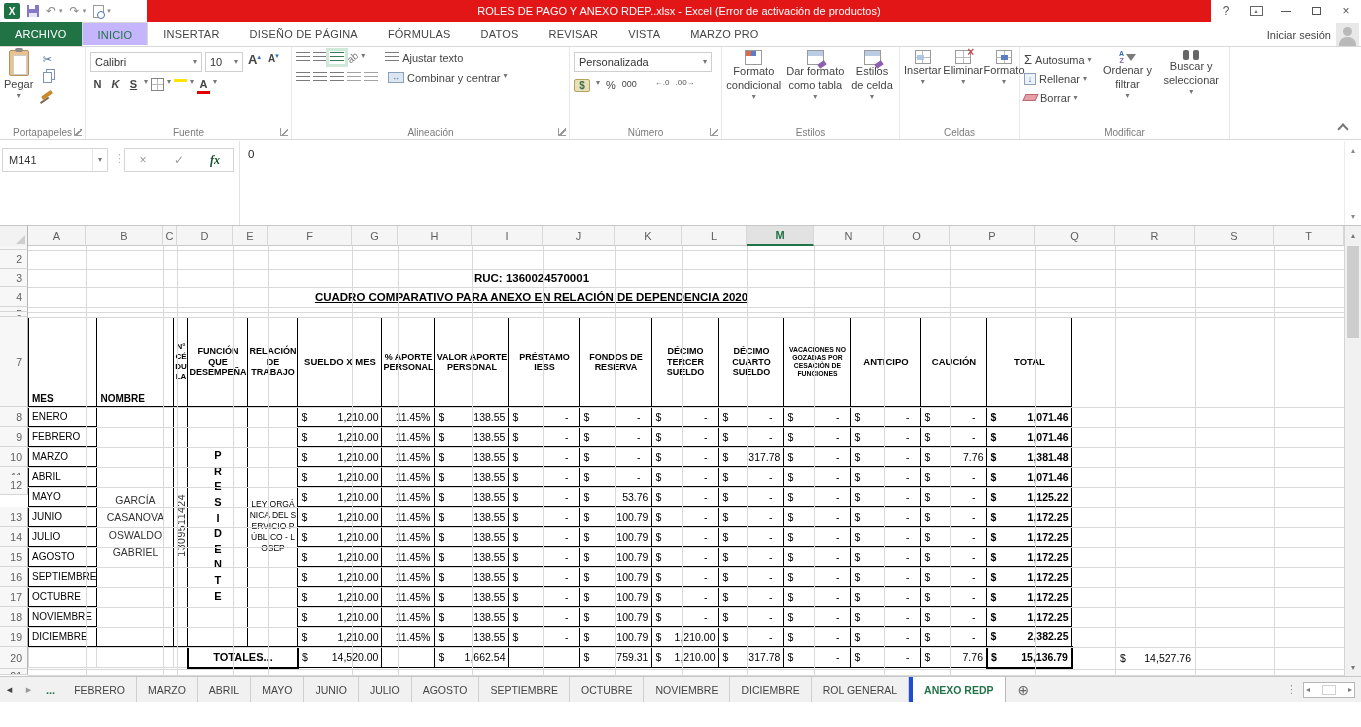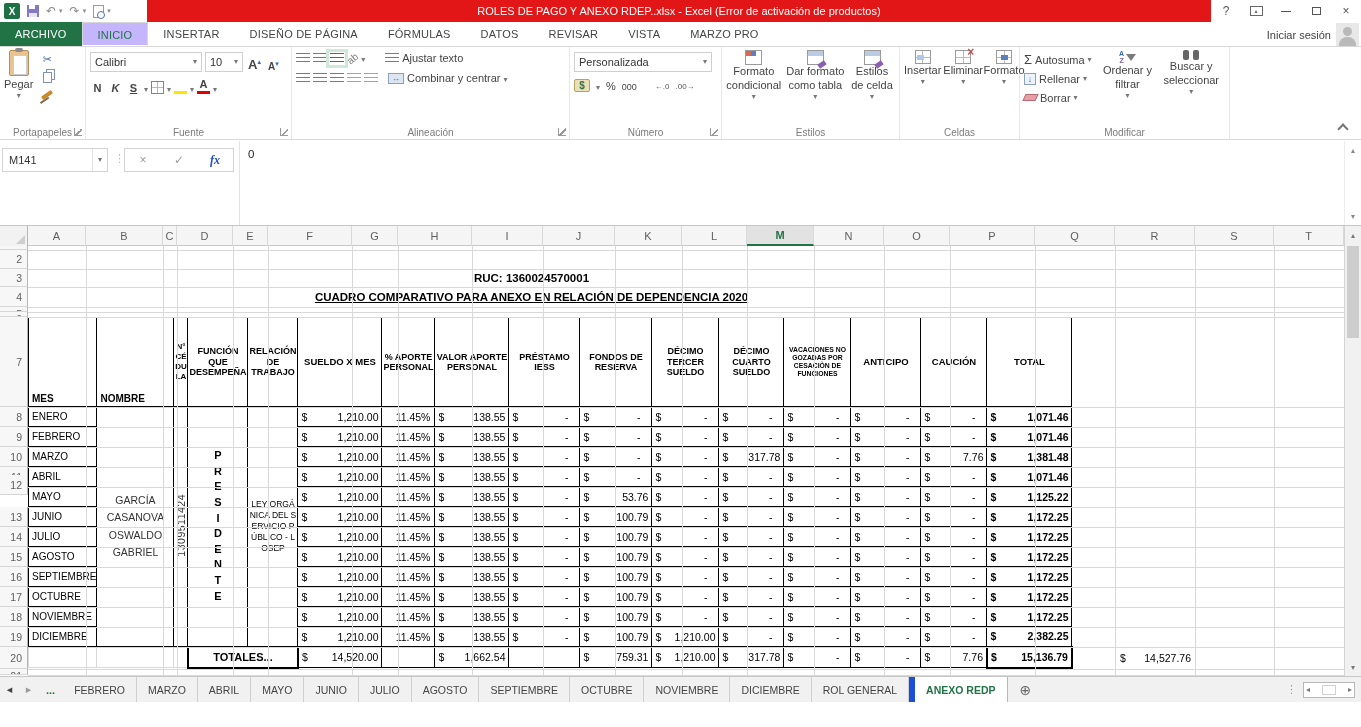--- a/index.html
+++ b/index.html
@@ -39,21 +39,21 @@
 .launcher{position:absolute;right:3px;bottom:3px;width:8px;height:8px;border-left:1px solid #9a9a9a;border-bottom:1px solid #9a9a9a;background:linear-gradient(135deg,transparent 50%,#9a9a9a 50%,#9a9a9a 65%,transparent 65%)}
 .bigbtn{display:flex;flex-direction:column;align-items:center;justify-content:flex-start;color:#444;font-size:11px;text-align:center;line-height:1.25}
 .dd{font-size:8px;color:#777;line-height:1}
 .clipic{width:20px;height:26px;background:#e8c291;border:1px solid #b98f56;border-radius:2px;position:relative;margin-bottom:2px}
 .clipic:before{content:"";position:absolute;left:3px;top:4px;width:12px;height:18px;background:#fff;border:1px solid #ccc}
 .clipic:after{content:"";position:absolute;left:5px;top:-3px;width:8px;height:4px;background:#8b8b8b;border-radius:2px}
 .smcol{display:flex;flex-direction:column;gap:4px;margin-left:6px;padding-top:2px}
 .smic{width:16px;height:14px;display:flex;align-items:center;justify-content:center;font-size:11px;color:#4a6c9b}
 .copyic{width:9px;height:11px;border:1px solid #7d92b5;background:#fff;box-shadow:3px -3px 0 -1px #fff,3px -3px 0 0 #7d92b5}
 .brushic{width:12px;height:4px;background:#c98a2c;border-radius:1px;box-shadow:-5px 3px 0 -1px #7d6a52;transform:rotate(-35deg)}
-.frow{display:flex;align-items:flex-end;gap:3px;margin:2px 0}
+.frow{display:flex;align-items:flex-start;gap:3px;margin:2px 0}
 .selbox{border:1px solid #cfcfcf;background:#fff;height:20px;display:flex;align-items:center;padding:0 4px;color:#333;justify-content:space-between}
 .fontA{font-weight:bold;color:#444;position:relative;font-size:13px;padding:0 2px}
 .fontA sup{font-size:7px;color:#2f6db5}
 .nks{font-weight:bold;width:15px;text-align:center;color:#444}
 .bordic{width:13px;height:13px;border:1px solid #848484;background:linear-gradient(#bbb 0,#bbb 0) center/13px 1px no-repeat,linear-gradient(90deg,#bbb 0,#bbb 0) center/1px 13px no-repeat,#fff}
 .bucketic{width:13px;height:9px;background:#9a9a9a;clip-path:polygon(20% 0,80% 0,100% 70%,50% 100%,0 70%);position:relative}
 .underbar{display:block;width:13px;height:3px;margin-top:1px}
 .lineic{width:14px;height:11px;background:repeating-linear-gradient(#7b7b7b 0 1px,transparent 1px 4px)}
 .lineic.sel{outline:3px solid #cfe8d9;outline-offset:1px;background:repeating-linear-gradient(#3c7a55 0 1px,transparent 1px 4px)}
 .abrot{display:inline-block;transform:rotate(-40deg);color:#777;font-size:10px}
@@ -80,21 +80,21 @@
 .binoc:before,.binoc:after{content:"";position:absolute;top:0;width:6px;height:10px;background:#666;border-radius:2px}
 .binoc:before{left:0}.binoc:after{right:0}
 .chev{width:8px;height:8px;border-left:2px solid #777;border-top:2px solid #777;transform:rotate(45deg);position:absolute;right:14px;bottom:6px}
 
 #fbar{position:absolute;left:0;top:141px;right:0;height:85px;background:#fff;border-bottom:1px solid #c6c6c6}
 #namebox{position:absolute;left:2px;top:7px;width:106px;height:24px;border:1px solid #d4d4d4;display:flex;align-items:center;padding-left:6px;color:#333}
 #namebox .dd{margin-left:auto;padding:0 5px;border-left:1px solid #e4e4e4;line-height:22px}
 #fdots{position:absolute;left:114px;top:11px;color:#b5b5b5;font-size:11px}
 #fbtns{position:absolute;left:124px;top:7px;width:110px;height:24px;border:1px solid #d4d4d4;display:flex;align-items:center}
 #fbtns span{flex:1;text-align:center;color:#9b9b9b;font-size:12px}
-#fbtns .fx{font-family:"Liberation Serif",serif;font-style:italic;color:#1d4ed8;font-weight:bold}
+#fbtns .fx{font-family:"Liberation Serif",serif;font-style:italic;color:#14532d;font-weight:bold}
 #fdiv{position:absolute;left:239px;top:0;bottom:0;width:1px;background:#e3e3e3}
 #fvalue{position:absolute;left:248px;top:7px;color:#222;font-size:11.5px}
 #fbscroll{position:absolute;right:0;top:0;bottom:0;width:17px;border-left:1px solid #ececec;color:#8a8a8a;font-size:8px;text-align:center}
 
 #gridwrap{position:absolute;left:0;top:226px;width:1344px;height:450px;overflow:hidden;background:#fff}
 #colheads{position:absolute;left:0;top:0;right:0;height:20px;background:#f5f5f5;border-bottom:1px solid #c9c9c9}
 #corner{position:absolute;left:0;top:0;width:28px;height:20px;background:#f2f2f2;border-right:1px solid #b5b5b5}
 #corner:after{content:"";position:absolute;right:2px;bottom:2px;width:0;height:0;border-left:9px solid transparent;border-bottom:9px solid #cfcfcf}
 .colh{position:absolute;top:0;height:20px;display:flex;align-items:center;justify-content:center;color:#5f5f5f;font-size:11px;border-right:1px solid #d8d8d8}
 .colh.sel{background:#e2e2e2;color:#217346;font-weight:bold;border-bottom:2px solid #217346}
@@ -133,21 +133,21 @@
 
 #vscroll{position:absolute;top:226px;right:0;width:17px;height:450px;background:#f1f1f1;border-left:1px solid #d4d4d4}
 #vscroll .sbtn{height:18px;display:flex;align-items:center;justify-content:center;color:#777;font-size:8px}
 #vscroll .sbtn.dn{position:absolute;bottom:0;left:0;right:0}
 #vthumb{position:absolute;left:2px;top:20px;width:12px;height:92px;background:#cdcdcd}
 
 #tabbar{position:absolute;left:0;right:0;top:676px;height:26px;background:#f1f1f1;border-top:1px solid #c6c6c6;display:flex;align-items:stretch}
 .snav{width:19px;display:flex;align-items:center;justify-content:center;color:#444;font-size:11px}
 #soverflow{display:flex;align-items:center;padding:0 8px;color:#217346;font-weight:bold}
 .stab{padding:0 11px;display:flex;align-items:center;font-size:10.5px;color:#444;border-right:1px solid #cfcfcf}
-.stab.act{background:#fff;color:#217346;font-weight:bold;border-left:6px solid #1d4ed8;border-right:1px solid #b7b7b7}
+.stab.act{background:#fff;color:#217346;font-weight:bold;border-left:4px solid #1d4ed8;border-right:1px solid #b7b7b7}
 #addsheet{display:flex;align-items:center;padding:0 12px;color:#666;font-size:14px}
 #tbright{margin-left:auto;display:flex;align-items:center;gap:6px;padding-right:6px;color:#9a9a9a}
 #hscroll{width:52px;height:16px;border:1px solid #b7b7b7;background:#fff;display:flex;align-items:center;justify-content:space-between;padding:0 2px;font-size:8px;color:#777}
 #hthumb{width:14px;height:10px;background:#fff;border:1px solid #d0d0d0}
 
 #statusbar{position:absolute;left:0;right:0;top:702px;height:25px;background:#217346;border-top:3px solid #1a5c38;display:flex;align-items:center;color:#fff}
 #mode{padding-left:8px;font-size:10.5px;letter-spacing:.4px}
 #sright{margin-left:auto;display:flex;align-items:center;gap:3px;padding-right:8px}
 .vicon{width:24px;height:19px;display:flex;align-items:center;justify-content:center}
 .vicon.sel{background:rgba(0,0,0,.28)}

